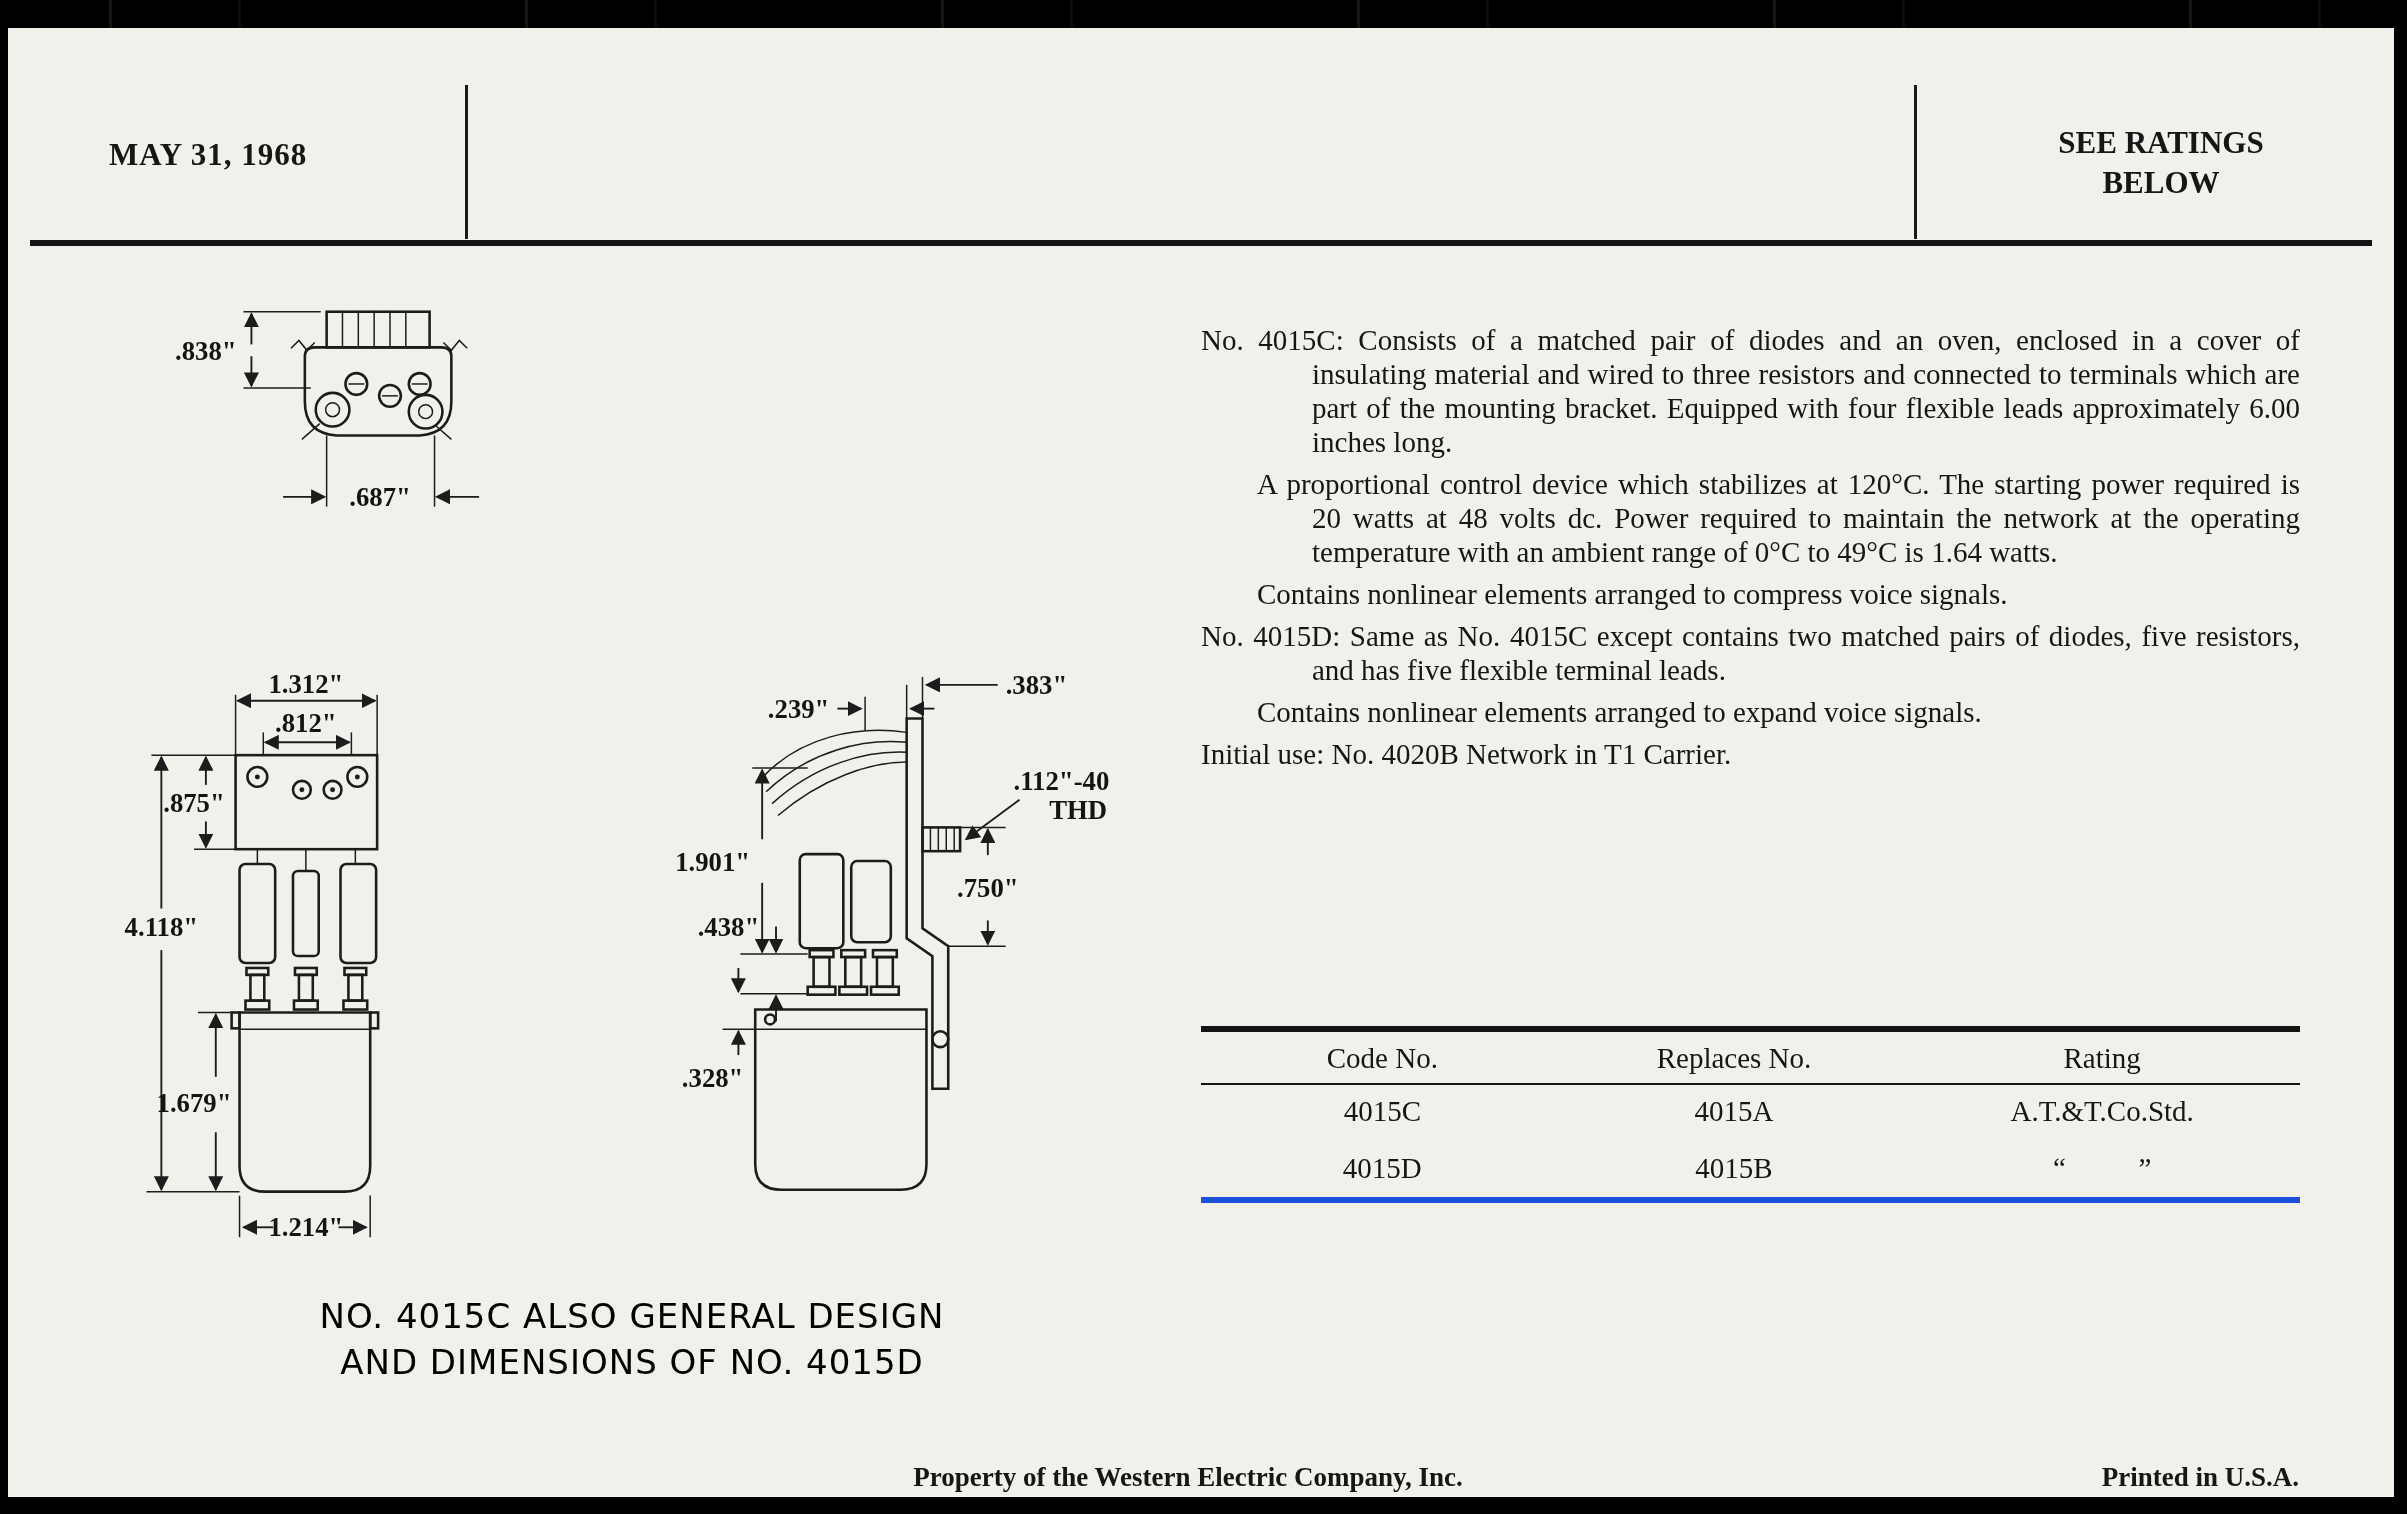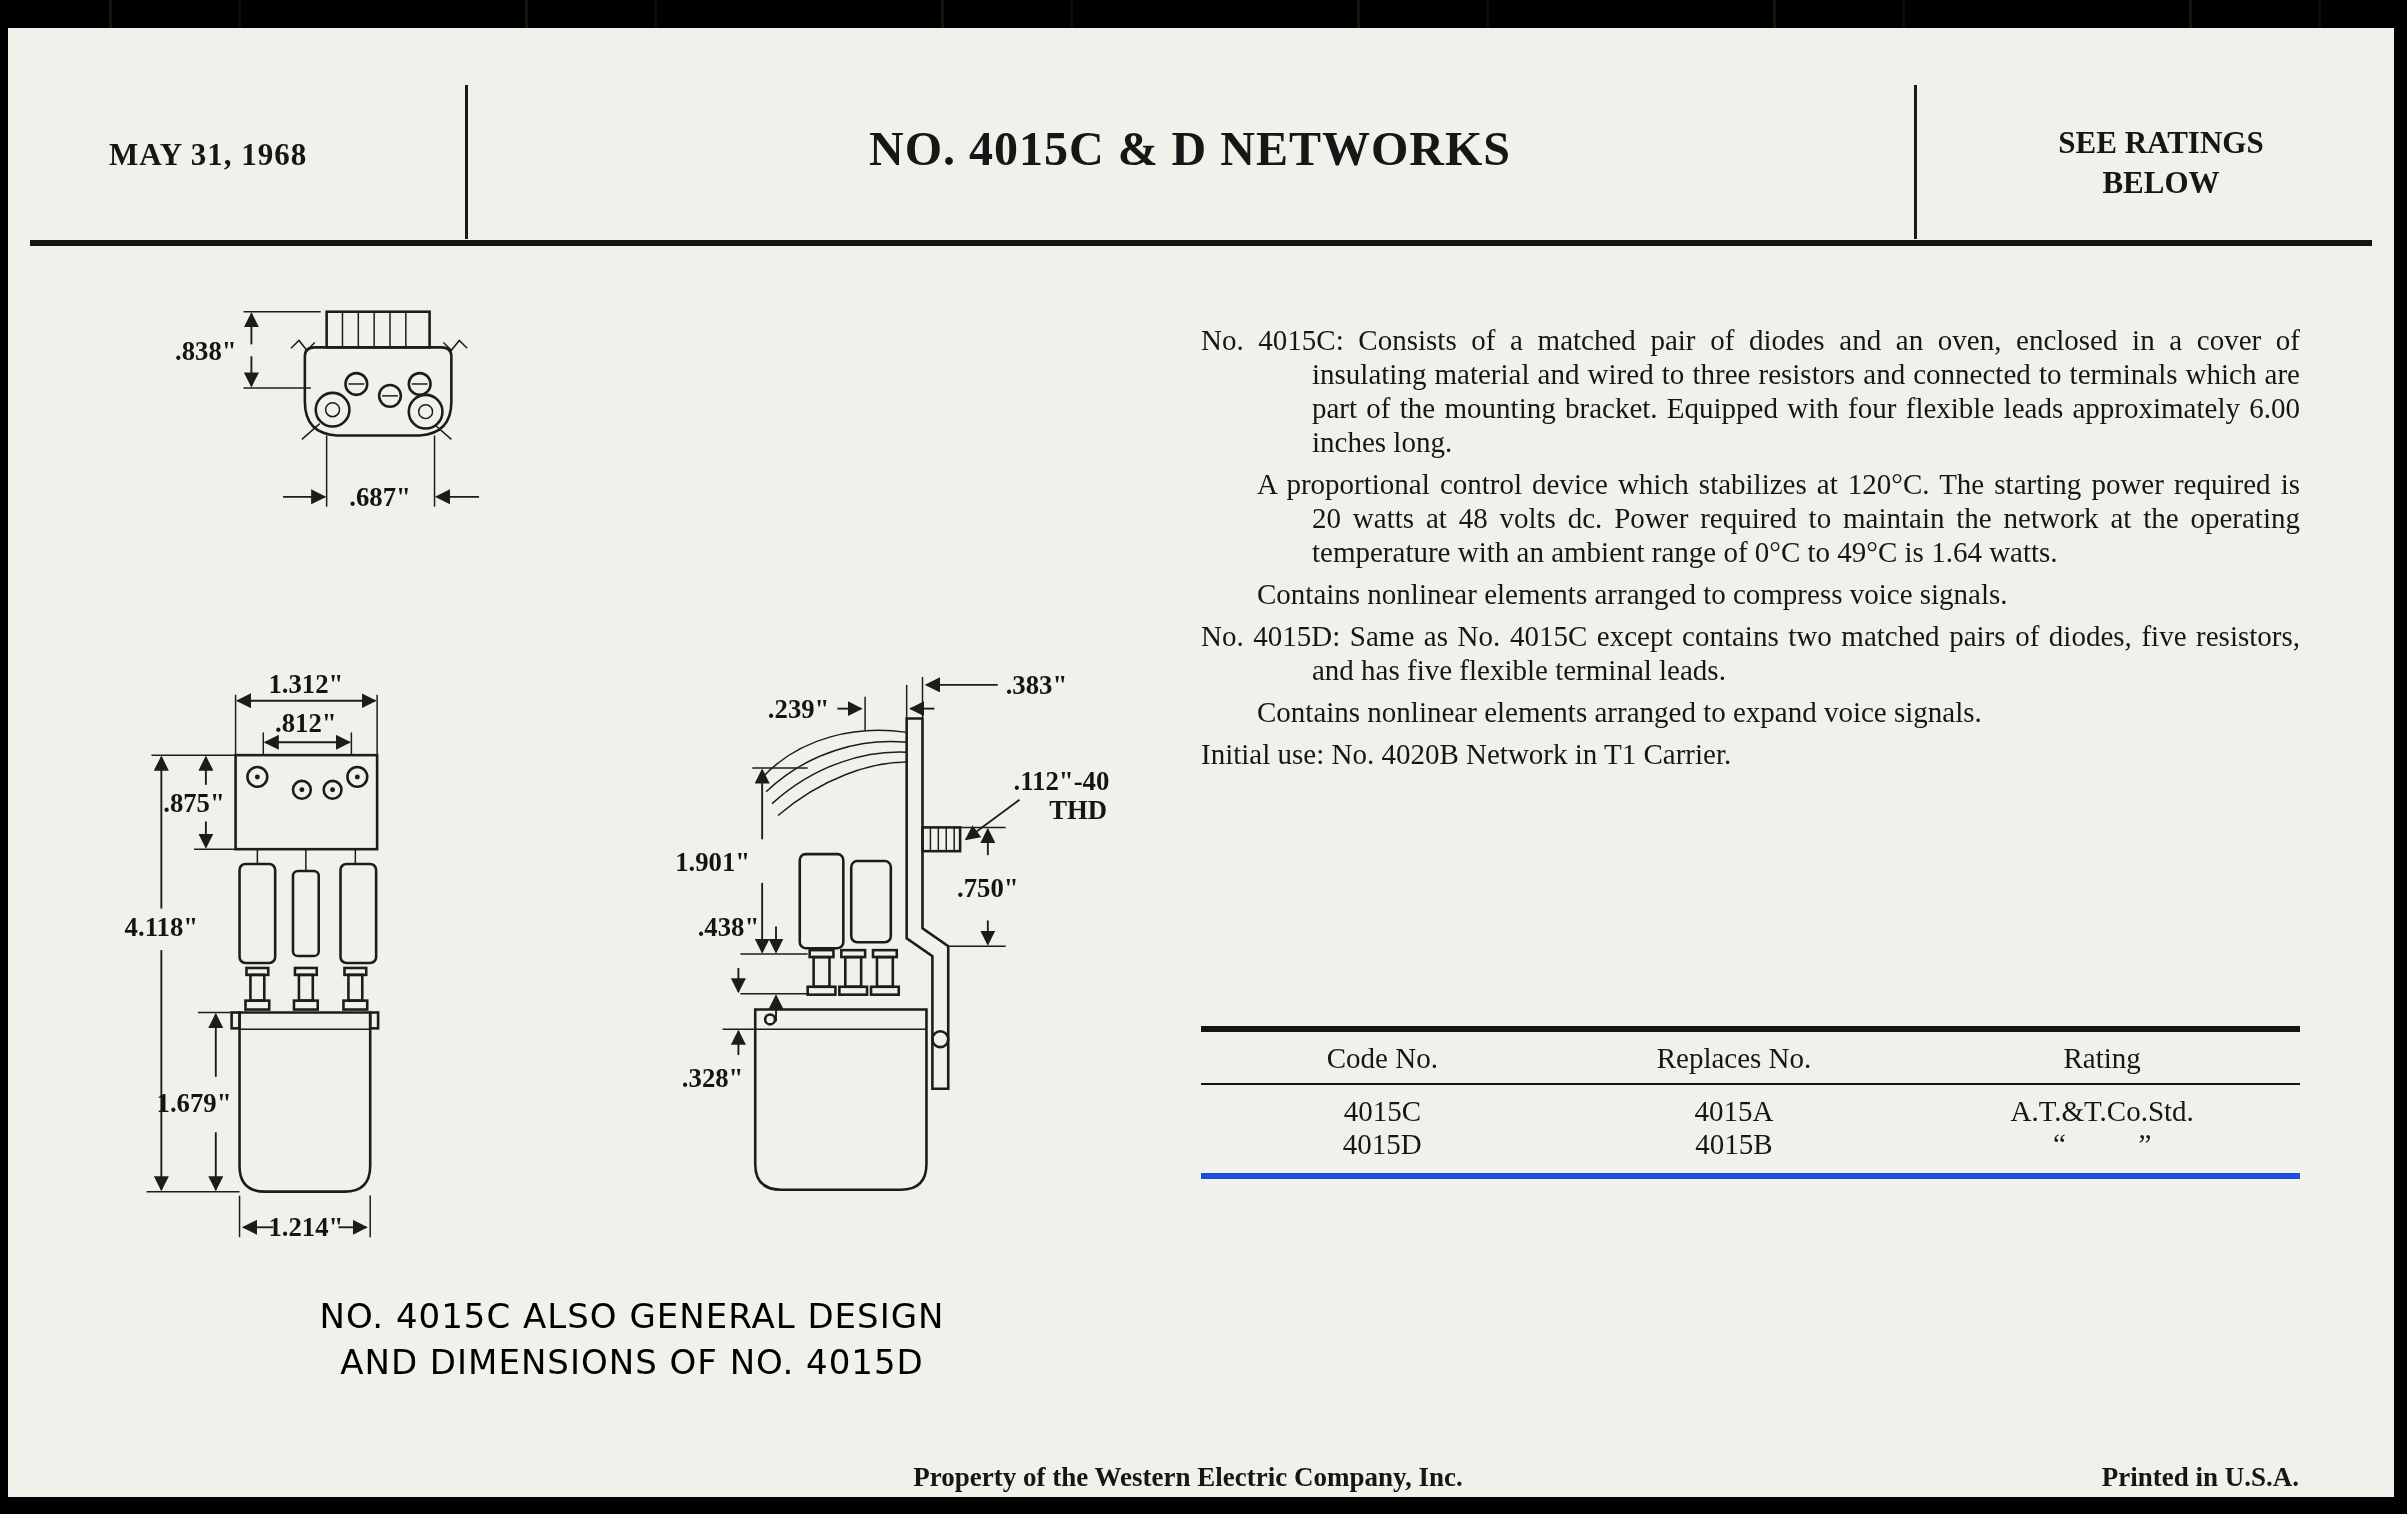--- a/index.html
+++ b/index.html
@@ -39,35 +39,34 @@
   .p-sub{padding-left:111px;text-indent:-55px;}
   .p-flush{padding-left:0;}
   
   .rtable{position:absolute;left:1193px;top:998px;width:1099px;
     border-top:6px solid #141414;border-bottom:6px solid #1d4ed8;font-size:29px;}
   .trow{display:grid;grid-template-columns:33% 31% 36%;}
   .trow div{text-align:center;padding:20px 0;}
   .thead{border-bottom:2px solid #141414;}
   .thead div{padding:10px 0 8px 0;}
   .trow.first div{padding-top:10px;padding-bottom:0;}
-  .trow.last div{padding-top:0;padding-bottom:12px;}
+  .trow.last div{padding-top:0;padding-bottom:12px;margin-top:24px;}
   
   .prop{position:absolute;left:586px;width:1188px;top:1434px;text-align:center;font-weight:bold;font-size:27px;}
   .printed{position:absolute;right:95px;top:1434px;font-weight:bold;font-size:27px;}
 </style>
 </head>
 <body>
 
 <div class="streaks"></div>
 
 <div class="paper">
 
   <div class="date">MAY 31, 1968</div>
   <div class="vline vl1"></div>
-  <h1 class="title">NO. 4015C &amp; D NETWORKS</h1>
   <div class="vline vl2"></div>
   <div class="ratings-note">
     <div>SEE RATINGS</div>
     <div>BELOW</div>
   </div>
   <div class="hrule"></div>
 
   <svg class="fig" width="1129" height="970" viewBox="0 0 1140 980">
     <defs>
       <marker id="arr" viewBox="0 0 10 10" refX="9" refY="5" markerWidth="8" markerHeight="8" orient="auto-start-reverse">

